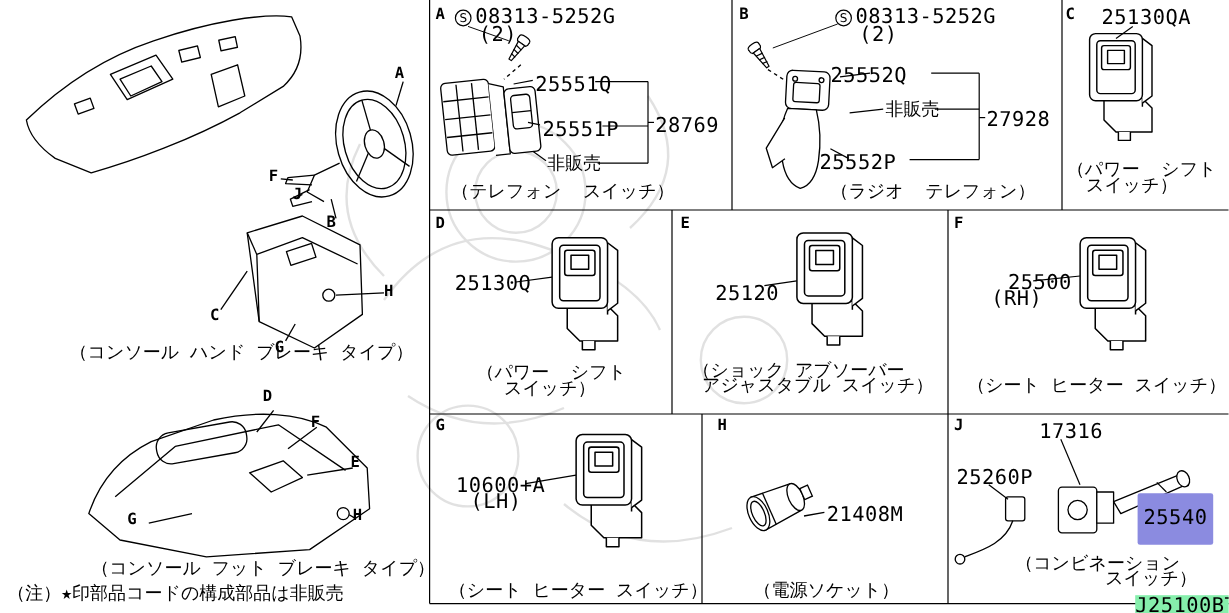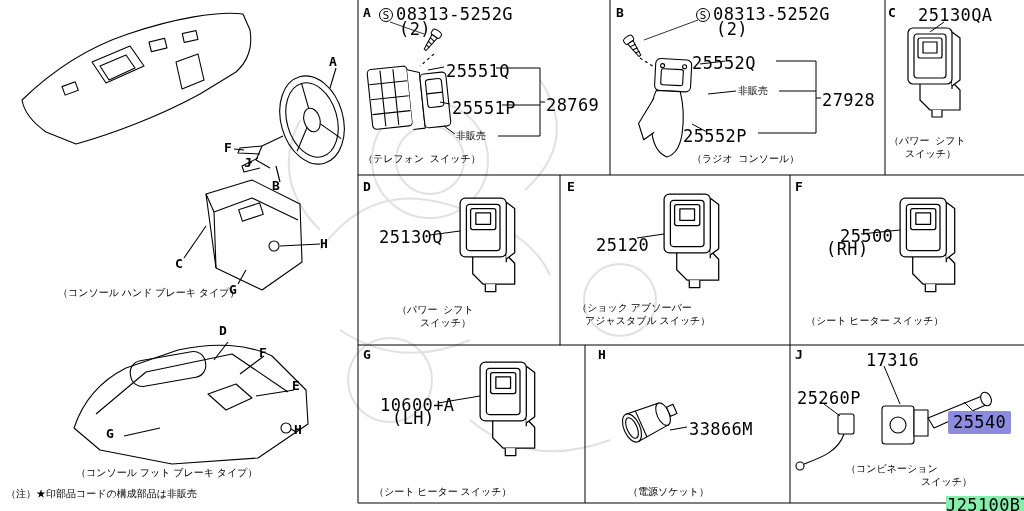--- a/index.html
+++ b/index.html
@@ -6,27 +6,27 @@
   html,body { background:#fff; }
   #screen {
     position:relative; width:1024px; height:511px;
     background:#fff; overflow:hidden;
     font-family:"DejaVu Sans", sans-serif; color:#000;
   }
   #art { position:absolute; left:0; top:0; }
   .t { position:absolute; white-space:pre; line-height:1.12; color:#000; z-index:2; }
   .pn { font-family:"DejaVu Sans Mono","DejaVu Sans",monospace; font-size:17px; letter-spacing:.4px; }
   .letter { font-family:"DejaVu Sans Mono","DejaVu Sans",monospace; font-size:13px; font-weight:bold; }
-  .cap { font-size:10px; font-family:Liberation Sans, sans-serif; }
+  .cap { font-size:15px; font-family:Liberation Mono, monospace; }
   .screwrow { display:flex; align-items:center; gap:3px; }
   .smark {
     display:inline-block; width:14px; height:14px; border:1px solid #000; border-radius:50%;
     font-size:10px; line-height:13px; text-align:center; font-family:"DejaVu Sans",sans-serif;
   }
-  .hl { padding:2px 5px; border-radius:2px; }
+  .hl { padding:12px 5px; border-radius:2px; }
   .docref { background:#86efac; }
 </style>
 </head>
 <body>
 
 <div id="screen">
 
   <svg id="art" width="1024" height="511" viewBox="0 0 1024 511">
     <defs>
       <g id="rocker" fill="#fff" stroke="#000" stroke-width="1.2" stroke-linejoin="round">
@@ -237,33 +237,33 @@
   <div class="t letter" style="left:363px;top:6px">A</div>
   <div class="t screwrow" style="left:379px;top:5px">
     <span class="smark">S</span>
     <span class="pn">08313-5252G</span>
   </div>
   <div class="t pn" style="left:399px;top:20px">(2)</div>
   <div class="t pn" style="left:446px;top:62px">25551Q</div>
   <div class="t pn" style="left:452px;top:99px">25551P</div>
   <div class="t cap" style="left:456px;top:130px">非販売</div>
   <div class="t pn" style="left:546px;top:96px">28769</div>
-  <div class="t cap" style="left:363px;top:153px">（テレフォン  スイッチ）</div>
+  <div class="t cap" style="left:376px;top:153px">（テレフォン  スイッチ）</div>
 
   <div class="t letter" style="left:616px;top:6px">B</div>
   <div class="t screwrow" style="left:696px;top:5px">
     <span class="smark">S</span>
     <span class="pn">08313-5252G</span>
   </div>
   <div class="t pn" style="left:716px;top:20px">(2)</div>
   <div class="t pn" style="left:692px;top:54px">25552Q</div>
   <div class="t cap" style="left:738px;top:85px">非販売</div>
   <div class="t pn" style="left:683px;top:127px">25552P</div>
   <div class="t pn" style="left:822px;top:91px">27928</div>
-  <div class="t cap" style="left:692px;top:153px">（ラジオ  コンソール）</div>
+  <div class="t cap" style="left:692px;top:153px">（ラジオ  テレフォン）</div>
 
   <div class="t letter" style="left:888px;top:6px">C</div>
   <div class="t pn" style="left:918px;top:6px">25130QA</div>
   <div class="t cap" style="left:889px;top:135px">（パワー  シフト</div>
   <div class="t cap" style="left:905px;top:148px">スイッチ）</div>
 
   <div class="t letter" style="left:363px;top:180px">D</div>
   <div class="t pn" style="left:379px;top:228px">25130Q</div>
   <div class="t cap" style="left:397px;top:304px">（パワー  シフト</div>
   <div class="t cap" style="left:420px;top:317px">スイッチ）</div>
@@ -277,21 +277,21 @@
   <div class="t pn" style="left:840px;top:227px">25500</div>
   <div class="t pn" style="left:826px;top:240px">(RH)</div>
   <div class="t cap" style="left:806px;top:315px">（シート ヒーター スイッチ）</div>
 
   <div class="t letter" style="left:363px;top:348px">G</div>
   <div class="t pn" style="left:380px;top:396px">10600+A</div>
   <div class="t pn" style="left:392px;top:409px">(LH)</div>
   <div class="t cap" style="left:374px;top:486px">（シート ヒーター スイッチ）</div>
 
   <div class="t letter" style="left:598px;top:348px">H</div>
-  <div class="t pn" style="left:689px;top:420px">33866M</div>
+  <div class="t pn" style="left:689px;top:420px">21408M</div>
   <div class="t cap" style="left:628px;top:486px">（電源ソケット）</div>
 
   <div class="t letter" style="left:795px;top:348px">J</div>
   <div class="t pn" style="left:866px;top:351px">17316</div>
   <div class="t pn" style="left:797px;top:389px">25260P</div>
   <div class="t pn hl" style="left: 948px; top: 411px; background: rgb(139, 139, 224);">25540</div>
   <div class="t cap" style="left:846px;top:463px">（コンビネーション</div>
   <div class="t cap" style="left:921px;top:476px">スイッチ）</div>
   <div class="t pn docref" style="left:946px;top:496px">J25100BT</div>
 

